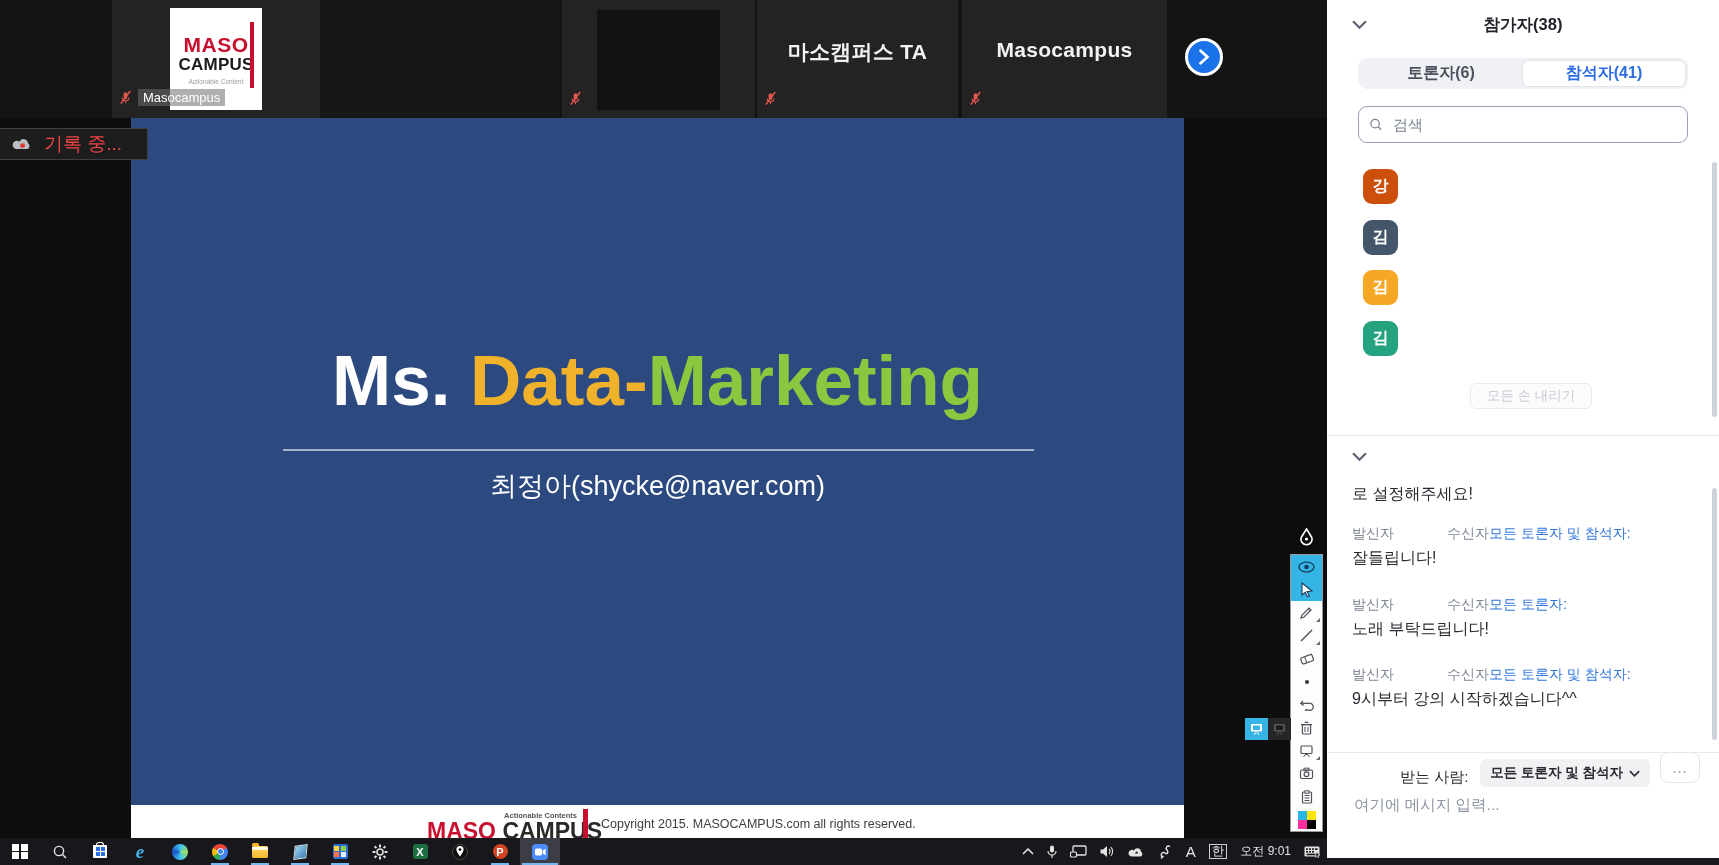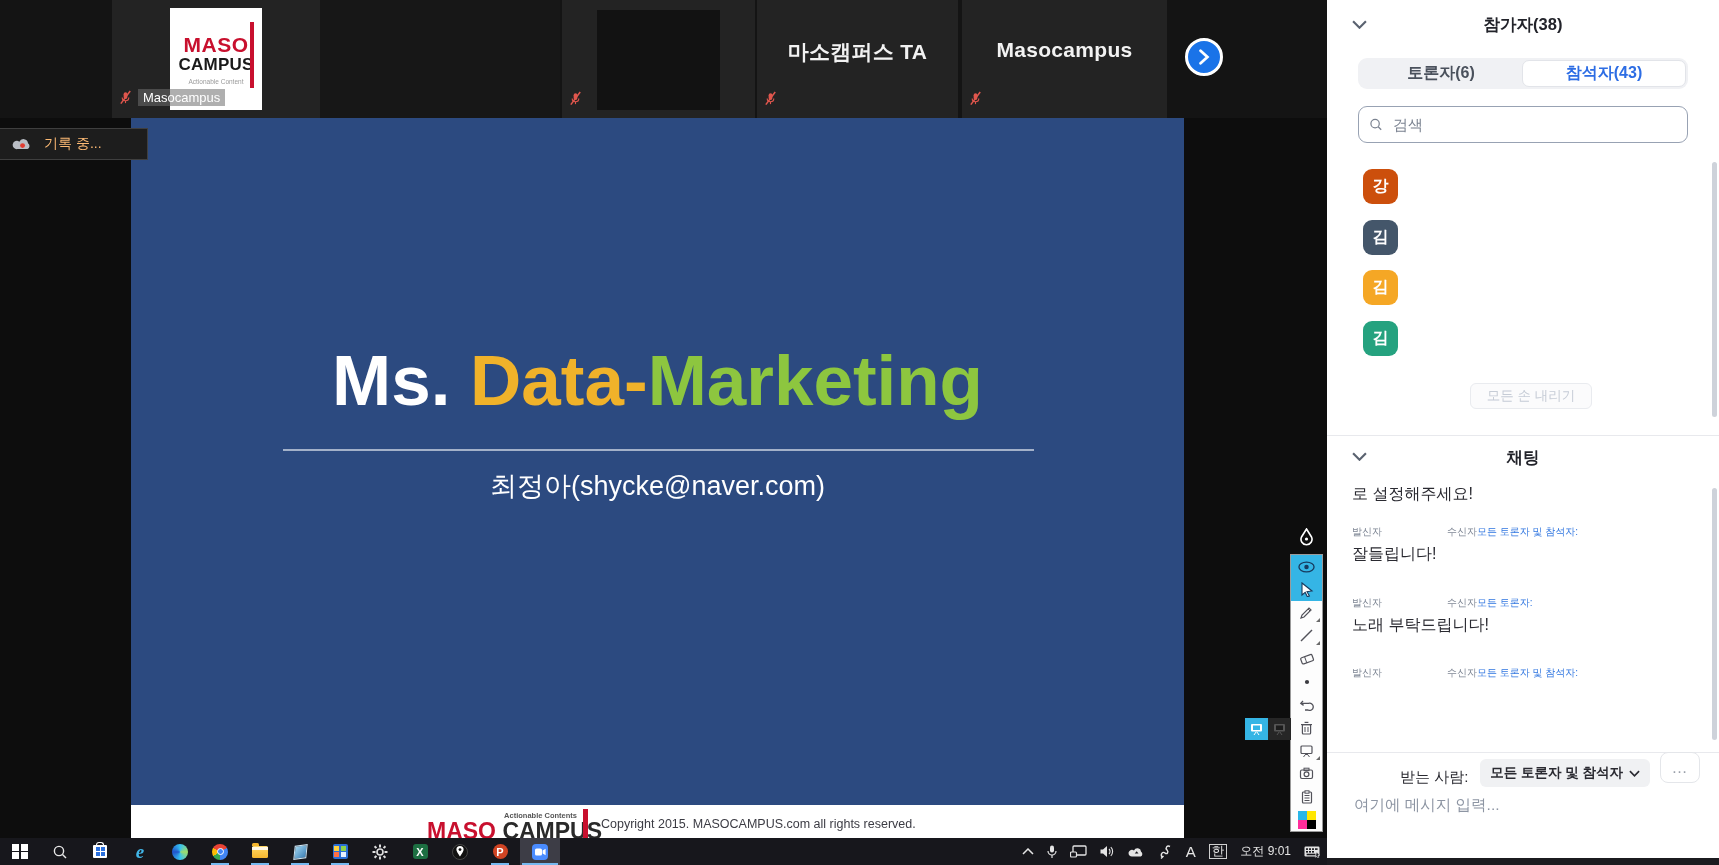--- a/index.html
+++ b/index.html
@@ -33,21 +33,21 @@
   .slide-sub{position:absolute;left:0;right:0;top:350px;text-align:center;color:#fff;font-size:27px;}
   .slide-footer{position:absolute;left:131px;top:687px;width:1053px;height:33px;background:#fff;overflow:hidden;}
   .f-logo{position:absolute;left:296px;top:6px;width:150px;text-align:right;}
   .f-tag{color:#555;font-size:7.5px;font-weight:bold;display:block;}
   .f-brand{font-weight:bold;font-size:23px;line-height:22px;white-space:nowrap;}
   .f-brand .b1{color:#c8102e;} .f-brand .b2{color:#2a2a2a;}
   .f-bar{position:absolute;left:452px;top:4px;width:5px;height:30px;background:#c8102e;}
   .f-copy{position:absolute;left:470px;top:12px;color:#3c3c44;font-size:12.5px;}
   .rec-pill{left:0;top:128px;width:148px;height:32px;background:#1d1d1d;border:1px solid #3f3f3f;
     border-left:none;display:flex;align-items:center;gap:10px;padding-left:12px;}
-  .rec-pill span{color:#fdba74;font-size:14px;}
+  .rec-pill span{color:#ef4444;font-size:19px;}
 
   
   .pen-handle{left:1289px;top:524px;width:34px;height:28px;display:flex;align-items:center;justify-content:center;}
   .ann{left:1290px;top:554px;width:33px;height:278px;background:#fdfdfd;border:1px solid #9a9a9a;
     display:flex;flex-direction:column;}
   .ann .cell{position:relative;flex:1;display:flex;align-items:center;justify-content:center;}
   .ann .sel{background:#35b5e5;}
   .corner{position:absolute;right:2px;bottom:2px;width:0;height:0;
     border-left:4px solid transparent;border-bottom:4px solid #6a6a6a;}
   .quad{width:18px;height:18px;display:grid;grid-template-columns:1fr 1fr;grid-template-rows:1fr 1fr;}
@@ -84,21 +84,21 @@
     border-radius:9px;display:flex;align-items:center;padding:0 10px;gap:8px;background:#fff;}
   .searchbox input{border:none;outline:none;font-size:15px;color:#333;width:100%;background:transparent;}
   .searchbox input::placeholder{color:#7a8290;}
   .avatar{position:absolute;left:36px;width:35px;height:35px;border-radius:9px;display:flex;align-items:center;
     justify-content:center;color:#fff;font-size:16px;font-weight:bold;cursor:pointer;}
   .lower-btn{position:absolute;left:143px;top:383px;width:122px;height:26px;border:1px solid #e9ebef;
     border-radius:6px;background:#fbfbfc;color:#c6ccd6;font-size:13.5px;display:flex;align-items:center;
     justify-content:center;cursor:pointer;}
   .pdiv{position:absolute;left:0;width:392px;height:1px;background:#e8e9ed;}
   .msg{position:absolute;left:25px;width:350px;}
-  .msg .hdr{font-size:10px;color:#7f8795;white-space:nowrap;}
+  .msg .hdr{font-size:14px;color:#7f8795;white-space:nowrap;}
   .msg .hdr .sender{display:inline-block;width:95px;}
   .msg .hdr .to{color:#3076e0;cursor:pointer;}
   .msg .body{font-size:16px;color:#2a2a31;margin-top:5px;}
   .composer-row{position:absolute;left:25px;top:759px;width:345px;display:flex;align-items:flex-end;margin-left:48px;}
   .to-label{font-size:15px;color:#2a2a31;}
   .to-pill{margin-left:12px;background:#f0f1f3;border-radius:6px;height:28px;display:flex;align-items:center;
     gap:6px;padding:0 10px;font-size:13.5px;color:#2a2a31;font-weight:bold;cursor:pointer;}
   .more-btn{position:absolute;left:333px;top:752px;width:40px;height:31px;border:1px solid #e4e6ea;
     border-radius:8px;display:flex;align-items:center;justify-content:center;color:#9aa0aa;font-size:16px;
     letter-spacing:1px;cursor:pointer;background:#fff;}
@@ -474,21 +474,21 @@
 
   <div class="abs panel">
 
     <svg class="chev" style="top:20px;" viewBox="0 0 14 8">
         <polyline points="1,1 7,7 13,1" fill="none" stroke="#5a6270" stroke-width="2"></polyline>
       </svg>
     <div class="p-title" style="top:14px;">참가자(38)</div>
 
     <div class="tabs">
       <div class="tab">토론자(6)</div>
-      <div class="tab on">참석자(43)</div>
+      <div class="tab on">참석자(41)</div>
     </div>
 
     <div class="searchbox">
       <svg width="15" height="15" viewBox="0 0 16 16">
           <circle cx="7" cy="7" r="4.8" fill="none" stroke="#7a8290" stroke-width="1.4"></circle>
           <line x1="10.6" y1="10.6" x2="14" y2="14" stroke="#7a8290" stroke-width="1.4"></line>
         </svg>
       <input type="text" placeholder="검색" style="">
     </div>
 
@@ -505,38 +505,38 @@
         <span>김</span>
       </div>
 
     <div class="lower-btn">모든 손 내리기</div>
 
     <div class="pdiv" style="top:435px;"></div>
 
     <svg class="chev" style="top:452px;" viewBox="0 0 14 8">
         <polyline points="1,1 7,7 13,1" fill="none" stroke="#5a6270" stroke-width="2"></polyline>
       </svg>
-    <div class="p-title" style="top:447px;">채팅</div>
 
     <div class="msg" style="top:484px;">
       <div class="body" style="margin-top:0;">로 설정해주세요!</div>
     </div>
 
     <div class="msg" style="top:525px;">
       <div class="hdr"><span class="sender">발신자</span><span>수신자</span><span class="to">모든 토론자 및 참석자:</span></div>
       <div class="body">잘들립니다!</div>
     </div>
 
     <div class="msg" style="top:596px;">
       <div class="hdr"><span class="sender">발신자</span><span>수신자</span><span class="to">모든 토론자:</span></div>
       <div class="body">노래 부탁드립니다!</div>
     </div>
 
     <div class="msg" style="top:666px;">
       <div class="hdr"><span class="sender">발신자</span><span>수신자</span><span class="to">모든 토론자 및 참석자:</span></div>
+      <div class="body">9시부터 강의 시작하겠습니다^^</div>
     </div>
 
     <div class="pdiv" style="top:752px;"></div>
 
     <div class="composer-row">
       <span class="to-label">받는 사람:</span>
       <span class="to-pill">
         <span>모든 토론자 및 참석자</span>
         <svg width="11" height="7" viewBox="0 0 12 7">
             <polyline points="1,1 6,6 11,1" fill="none" stroke="#2a2a31" stroke-width="1.8"></polyline>

